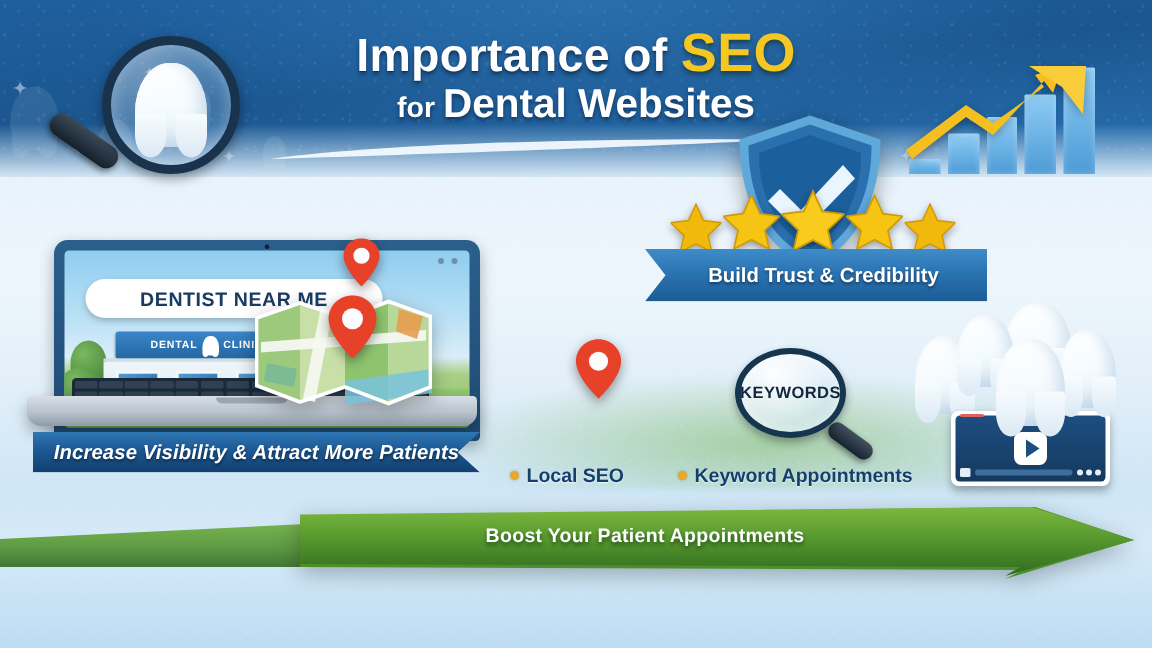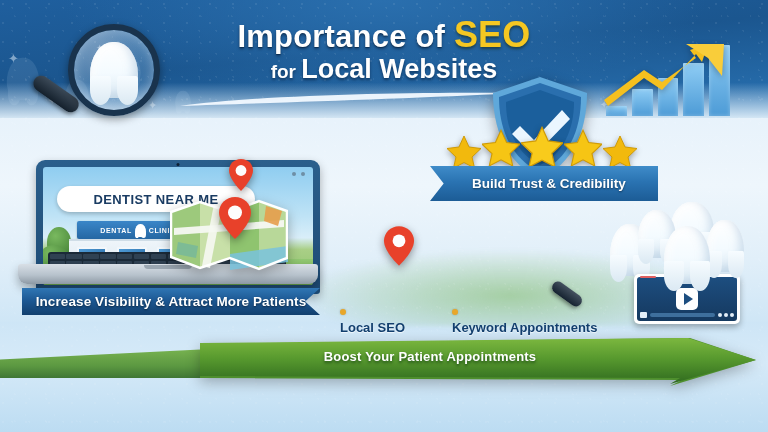--- a/index.html
+++ b/index.html
@@ -217,20 +217,21 @@
   .pin-b{ left:218px; top:196px; }
   .pin-map{ left:383px; top:225px; }
 
   
   .banner-dark{
     position:absolute; left:22px; top:288px; width:298px; height:27px;
     background:linear-gradient(to bottom,#2f76b4 0%, #1c5792 48%, #123f6e 100%);
     box-shadow:0 3px 6px rgba(0,0,0,.3);
     display:flex; align-items:center; justify-content:center;
     clip-path:polygon(0 0,100% 0,95% 50%,100% 100%,0 100%,0 0);
+    font-style:italic;
   }
   .banner-dark span{
     font-size:13.5px; font-weight:bold; color:#fff; letter-spacing:.1px;
     text-shadow:0 1px 2px rgba(0,0,0,.5);
   }
 
   
   .shield-grp{ position:absolute; left:486px; top:74px; width:108px; height:108px; }
   .shield-grp svg{ display:block; filter:drop-shadow(0 4px 7px rgba(0,0,0,.35)) }
   .stars{
@@ -317,21 +318,21 @@
   .video .ctrl .sq{ width:7px;height:6px;background:#e3eef7;border-radius:1px }
   .video .ctrl .bar{ flex:1;height:4px;background:#3e6f9c;border-radius:2px }
   .video .ctrl .dots{ display:flex; gap:2px }
   .video .ctrl .dots i{ width:4px;height:4px;border-radius:50%;background:#e3eef7;display:block }
   .video .prog{
     position:absolute; left:3px; top:-1px; width:16px; height:2px; background:#e06060; border-radius:1px;
   }
 
   
   .mini{
-    position:absolute; display:flex; align-items:flex-start; gap:5px;flex-direction:column;
+    position:absolute; display:flex; align-items:center; gap:5px;
   }
   .mini .dot{ width:6px;height:6px;border-radius:50%;background:#e8a72a; display:block; box-shadow:0 0 2px rgba(0,0,0,.25) }
   .mini span{
     font-size:13px; font-weight:bold; color:#123f6e;
     text-shadow:0 1px 1px rgba(255,255,255,.8);
   }
   .mini-local{ left:340px; top:309px; }
   .mini-kw{ left:452px; top:309px; }
 
   
@@ -369,21 +370,21 @@
     <div class="spark" style="left:48px;top:96px;font-size:10px">✦</div>
     <div class="spark" style="left:96px;top:44px;font-size:9px">✦</div>
     <div class="spark" style="left:148px;top:100px;font-size:11px">✦</div>
     <div class="spark" style="left:600px;top:100px;font-size:10px">✦</div>
   </div>
   <div class="field"></div>
   <div class="bg-noise"></div>
 
   <div class="title-wrap">
     <div class="title-l1"><span>Importance of </span><span class="seo">SEO</span></div>
-    <div class="title-l2"><span class="small">for </span><span>Local Websites</span></div>
+    <div class="title-l2"><span class="small">for </span><span>Dental Websites</span></div>
   </div>
   <div class="swoosh">
     <svg width="345" height="16" viewBox="0 0 345 16">
       <path d="M2 14 C90 2, 250 0, 343 1 C250 6, 95 11, 2 14 Z" fill="#f2f9ff" opacity=".95"></path>
     </svg>
   </div>
 
   <div class="mag-tooth">
     <div class="handle"></div>
     <div class="lens"></div>
@@ -543,20 +544,23 @@
       <circle cx="17" cy="16.5" r="6.8" fill="#fdfdfd"></circle>
     </svg>
   </div>
 
   <div class="banner-dark">
     <span>Increase Visibility &amp; Attract More Patients</span>
   </div>
 
   <div class="kw">
     <div class="handle2"></div>
+    <div class="lens2">
+      <span>KEYWORDS</span>
+    </div>
   </div>
 
   <div class="teeth">
     <div class="tooth t1"></div>
     <div class="tooth t2"></div>
     <div class="tooth t3"></div>
     <div class="tooth t4"></div>
     <div class="tooth t5"></div>
   </div>
 

